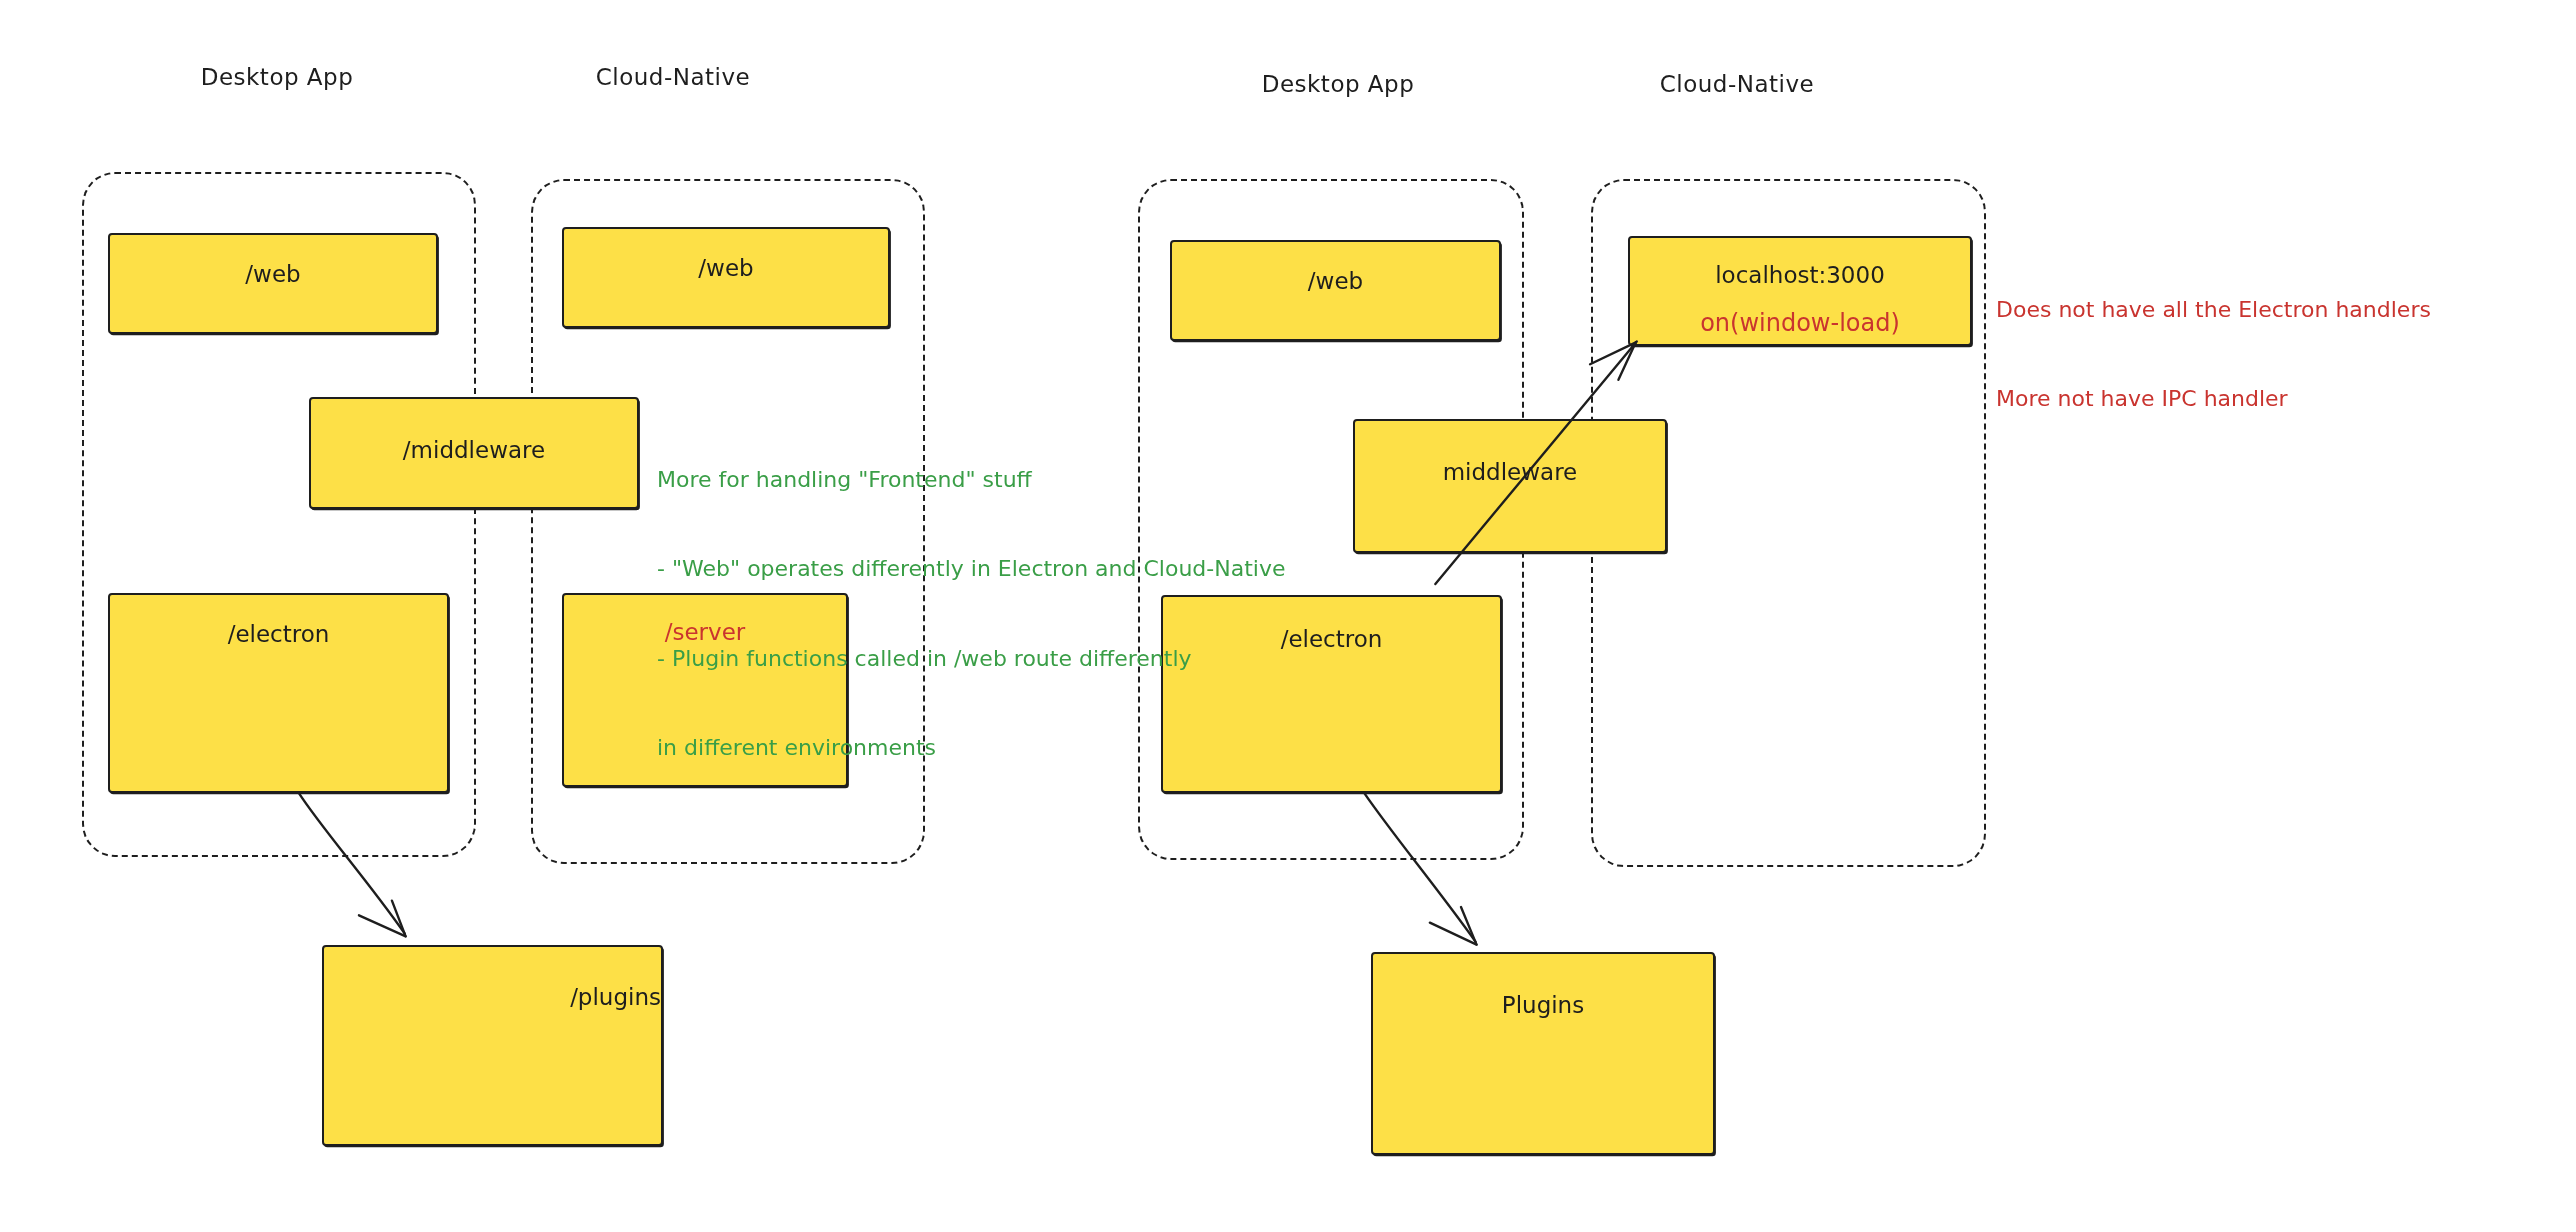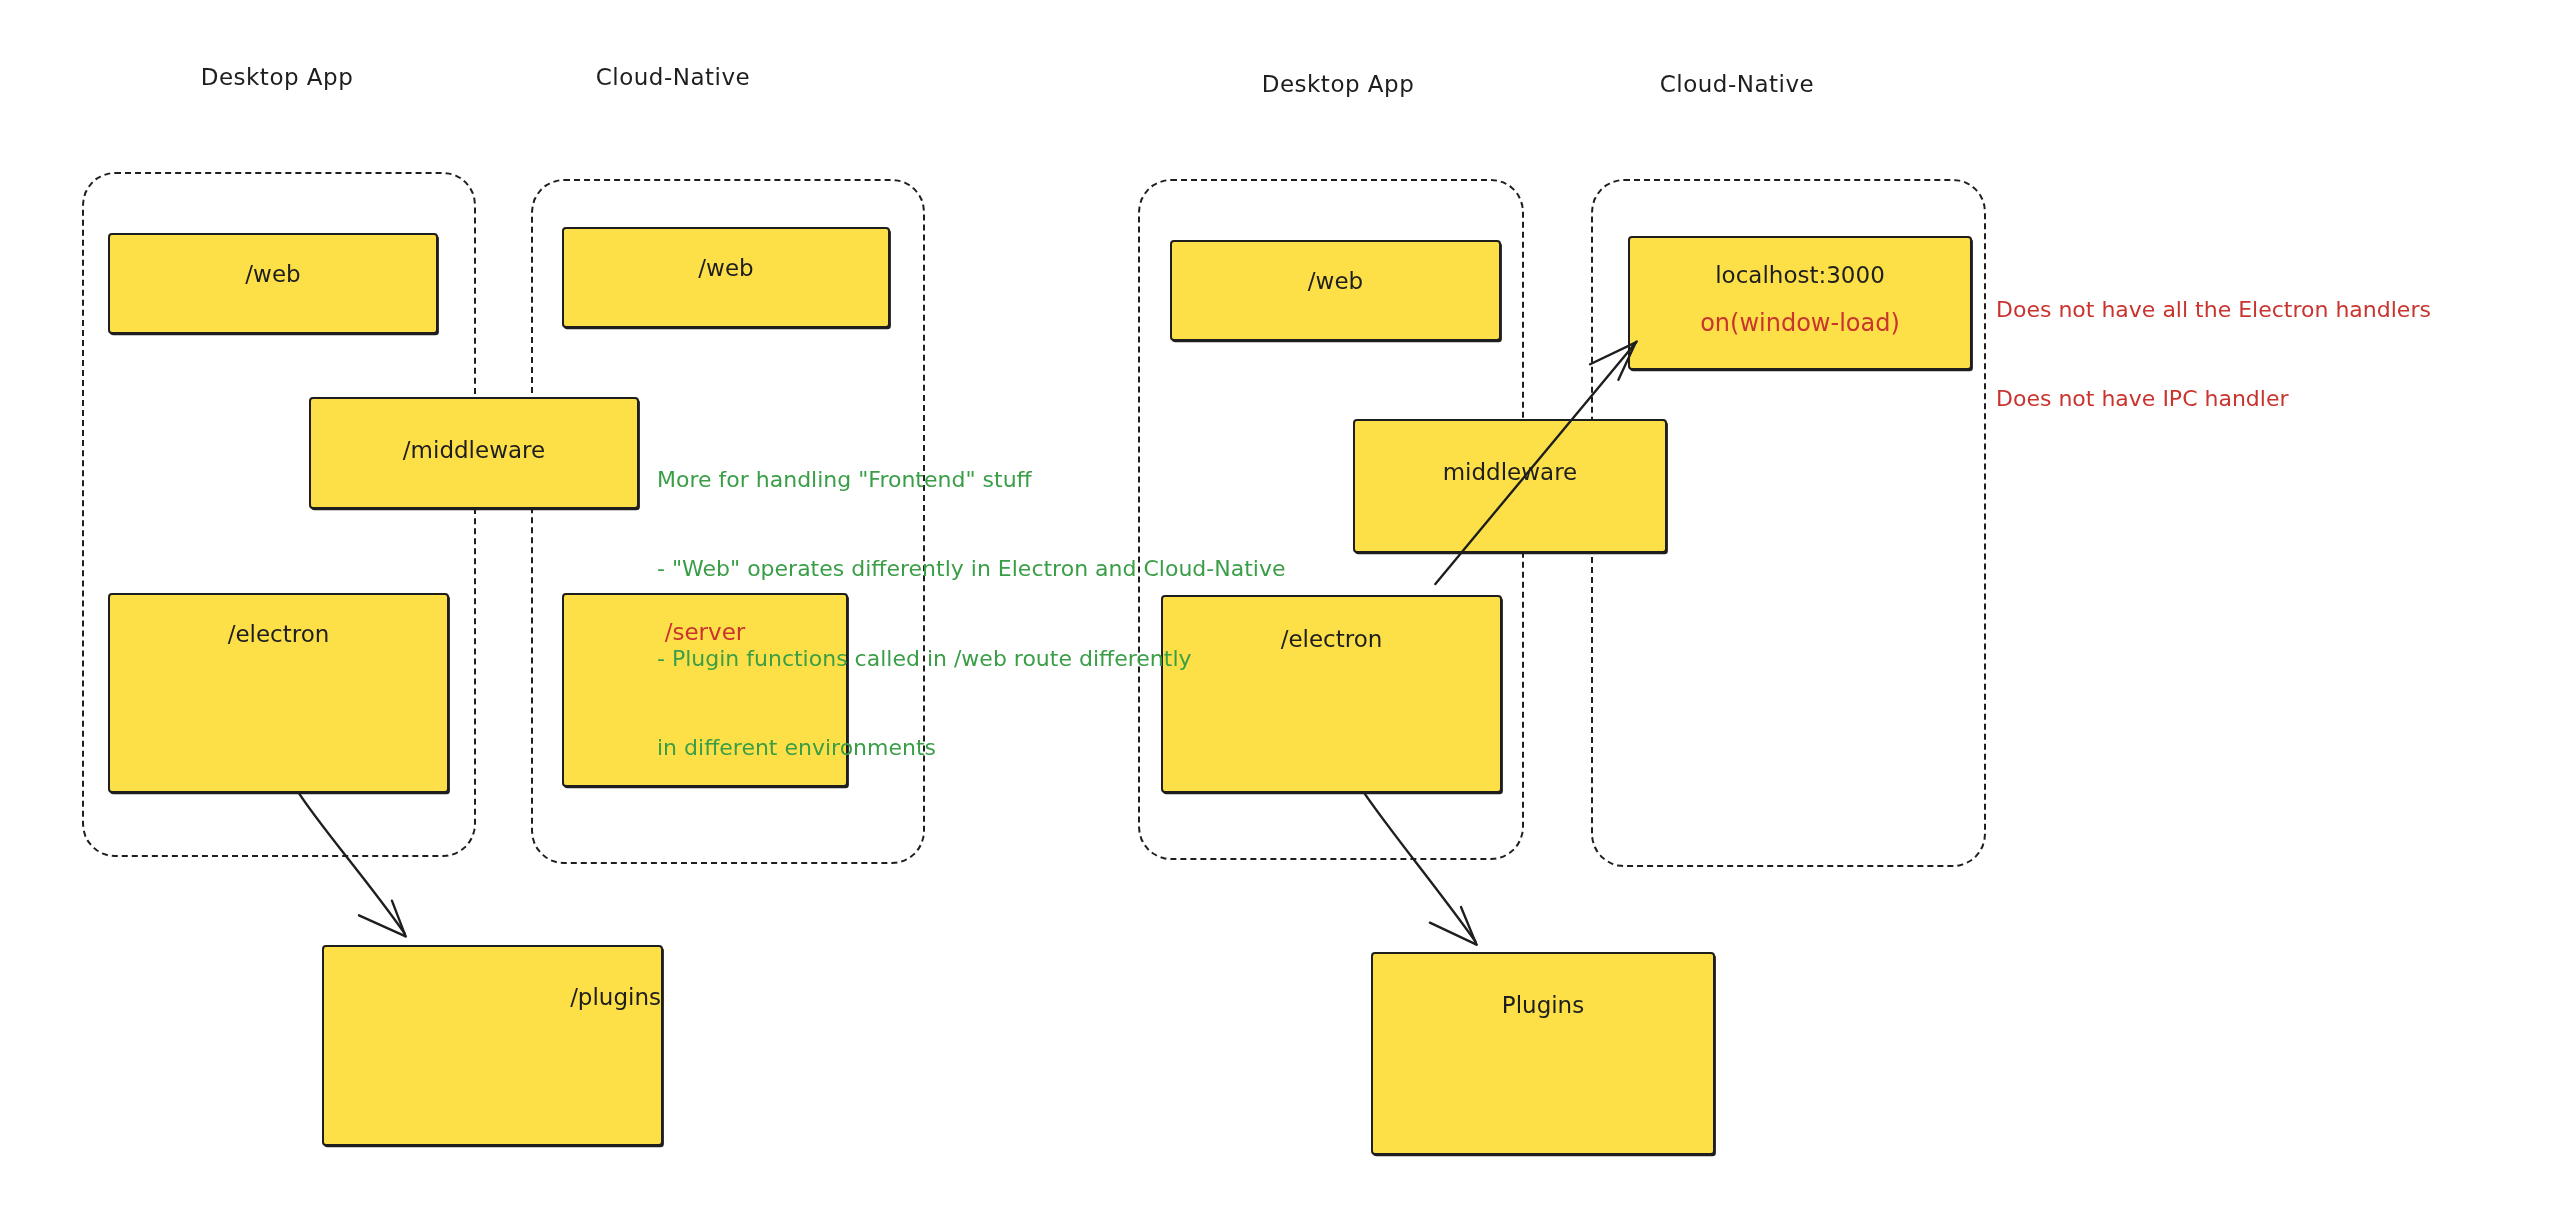--- a/index.html
+++ b/index.html
@@ -150,21 +150,21 @@
   </div>
 
   <div class="node z-nodes" style="left:322px; top:945px; width:341px; height:201px;">
     <div class="node-label" style="top:37px;text-align:right;">/plugins</div>
   </div>
 
   <div class="node z-nodes" style="left:1170px; top:240px; width:331px; height:101px;">
     <div class="node-label" style="top:26px;">/web</div>
   </div>
 
-  <div class="node z-nodes" style="left:1628px; top:236px; width:344px; height:134px;">
+  <div class="node z-nodes" style="left:1628px; top:236px; width:344px; height:110px;">
     <div class="node-label" style="top:24px;">localhost:3000</div>
     <div class="node-sublabel" style="top:71px; color:#c9342f;">on(window-load)</div>
   </div>
 
   <div class="node z-nodes" style="left:1353px; top:419px; width:314px; height:134px;">
     <div class="node-label" style="top:38px;">middleware</div>
   </div>
 
   <div class="node z-nodes" style="left:1161px; top:595px; width:341px; height:198px;">
     <div class="node-label" style="top:29px;">/electron</div>
@@ -176,17 +176,17 @@
 
   <div class="annotation green z-top" style="left:657px; top:406px;">
     <div>More for handling "Frontend" stuff</div>
     <div>- "Web" operates differently in Electron and Cloud-Native</div>
     <div>- Plugin functions called in /web route differently</div>
     <div>in different environments</div>
   </div>
 
   <div class="annotation red z-top" style="left:1996px; top:236px;">
     <div>Does not have all the Electron handlers</div>
-    <div>Does not have IPC handler</div>
+    <div>More not have IPC handler</div>
   </div>
 
 </div>
 
 
 </body></html>

